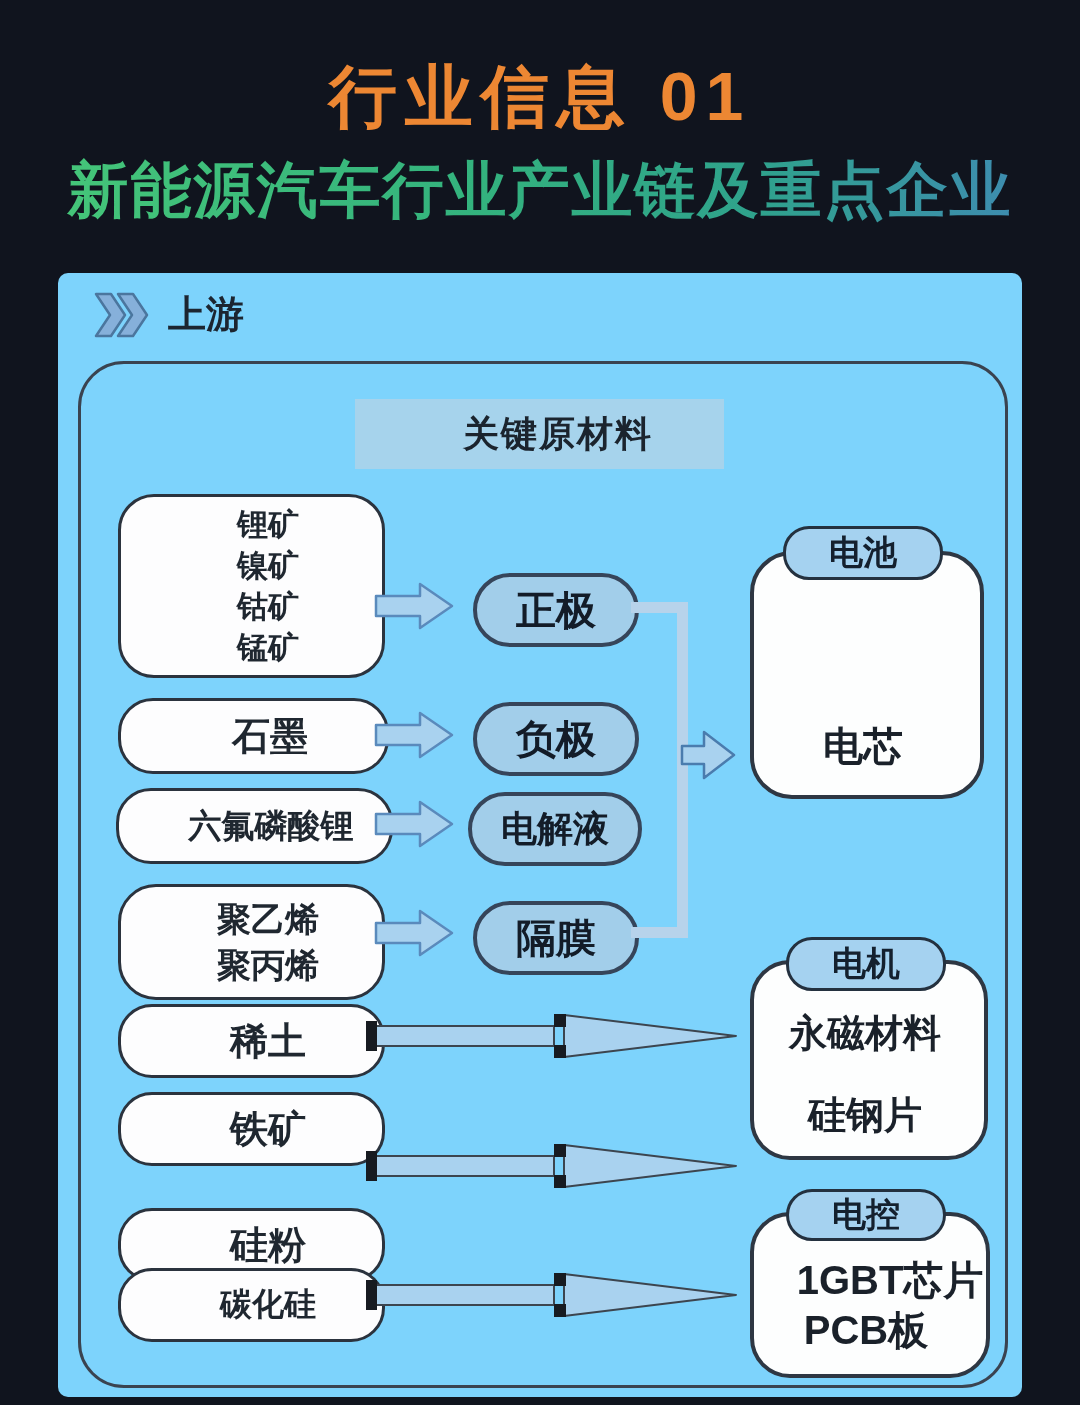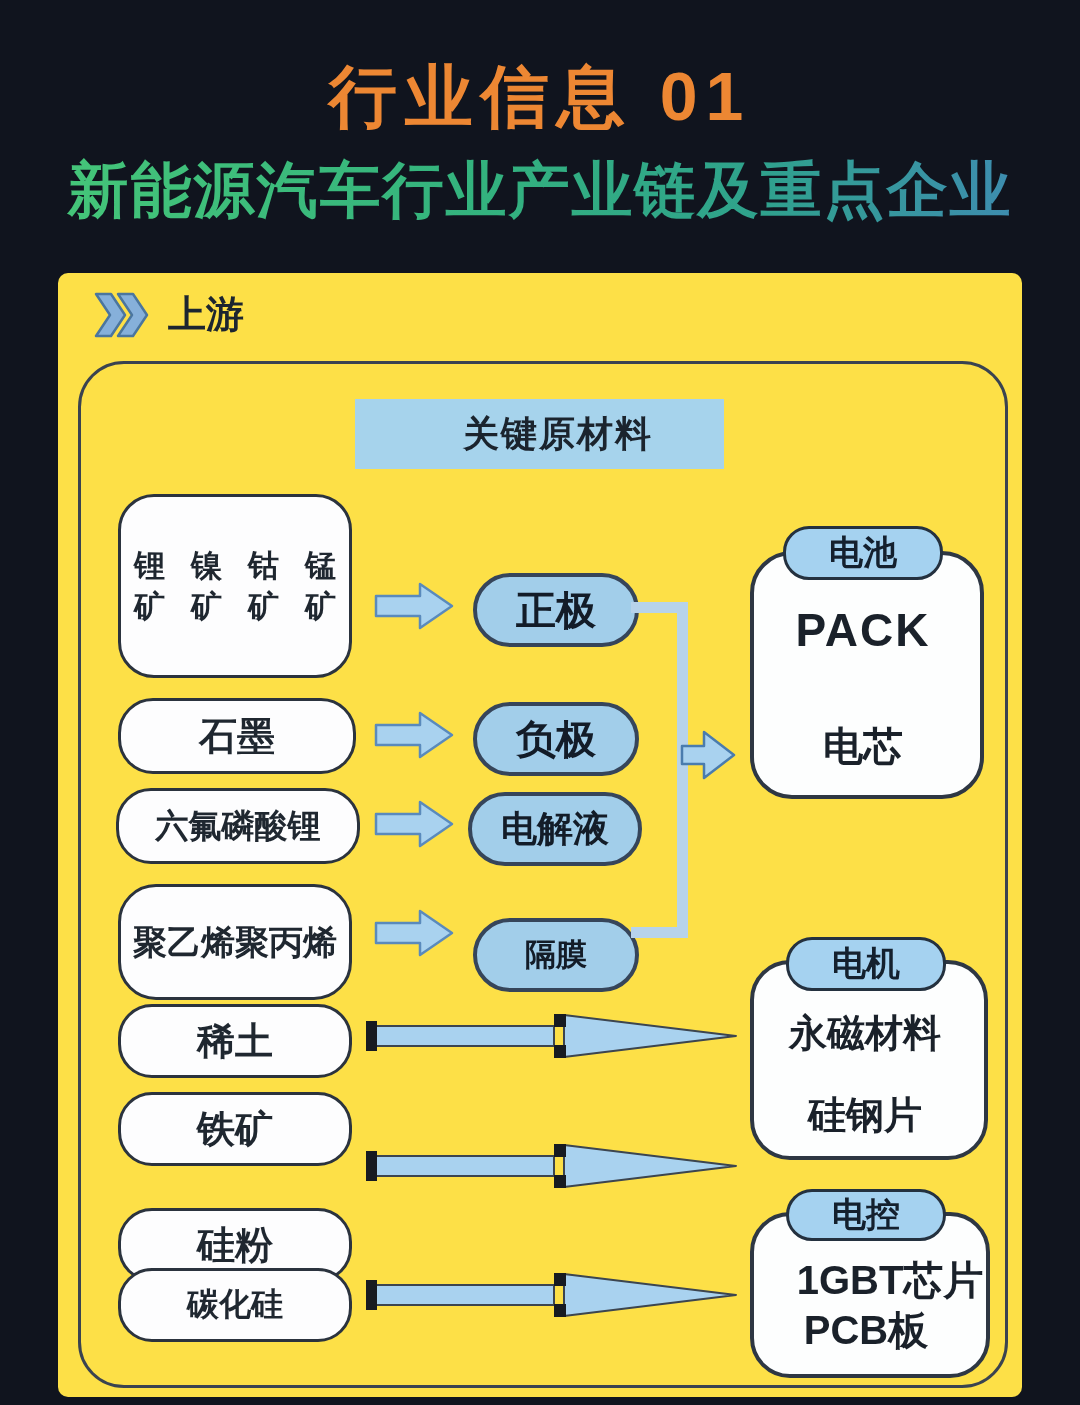--- a/index.html
+++ b/index.html
@@ -7,53 +7,53 @@
           font-family:"Liberation Sans","DejaVu Sans",sans-serif;}
 
   .title{position:absolute;left:0;width:1080px;top:52px;text-align:center;
          font-size:68px;font-weight:bold;color:#ED8733;letter-spacing:8px;}
   .subtitle{position:absolute;left:0;width:1080px;top:150px;text-align:center;
          font-size:61px;font-weight:bold;letter-spacing:2px;
          background:linear-gradient(90deg,#47C878 0%,#33B27E 45%,#2FA28C 70%,#4187B8 100%);
          -webkit-background-clip:text;background-clip:text;color:transparent;}
 
   .panel{position:absolute;left:58px;top:273px;width:964px;height:1124px;
-         background:#fde047;border-radius:10px;}
+         background:#7dd3fc;border-radius:10px;}
 
   .stage{position:absolute;left:36px;top:16px;display:flex;align-items:center;gap:16px;}
   .stage-label{font-size:38px;font-weight:bold;color:#1C2530;}
 
   .container{position:absolute;left:20px;top:88px;width:924px;height:1021px;
          border:3px solid #3A4350;border-radius:46px;}
 
   .km-header{position:absolute;left:297px;top:126px;width:332px;height:70px;
          background:#A6D3EC;color:#1B242E;font-size:36px;font-weight:bold;
          display:flex;align-items:center;justify-content:center;letter-spacing:2px;padding-left:37px;}
 
   .mbox{position:absolute;background:#FDFDFE;border:3px solid #2B333E;
-        display:flex;flex-direction:row;align-items:center;justify-content:center;
-        color:#1F2730;font-weight:bold;text-align:center;}
+        display:flex;flex-direction:column;align-items:center;justify-content:center;
+        color:#1F2730;font-weight:bold;text-align:center;padding-left:33px;}
   .mbox-ores{left:60px;top:221px;width:228px;height:178px;border-radius:36px;font-size:31px;line-height:41px;}
   .mbox-graphite{left:60px;top:425px;width:232px;height:70px;border-radius:35px;font-size:38px;}
   .mbox-lipf6{left:58px;top:515px;width:238px;height:70px;border-radius:35px;font-size:33px;}
   .mbox-poly{left:60px;top:611px;width:228px;height:110px;border-radius:38px;font-size:34px;line-height:46px;}
   .mbox-rare{left:60px;top:731px;width:228px;height:68px;border-radius:34px;font-size:38px;}
   .mbox-iron{left:60px;top:819px;width:228px;height:68px;border-radius:34px;font-size:38px;}
   .mbox-sipowder{left:60px;top:907px;width:228px;height:68px;border-radius:34px;font-size:38px;margin-top:28px;}
   .mbox-sic{left:60px;top:995px;width:228px;height:68px;border-radius:34px;font-size:32px;}
 
   .sarrow{position:absolute;left:316px;}
   .sarrow-1{top:307px;} .sarrow-2{top:436px;} .sarrow-3{top:525px;} .sarrow-4{top:634px;}
 
   .pill{position:absolute;background:#A2CEEA;border:4px solid #36455A;border-radius:40px;
         color:#131C28;font-weight:bold;display:flex;align-items:center;justify-content:center;}
   .pill-pos{left:415px;top:300px;width:158px;height:66px;font-size:40px;}
   .pill-neg{left:415px;top:429px;width:158px;height:66px;font-size:40px;}
   .pill-ele{left:410px;top:519px;width:166px;height:66px;font-size:36px;}
-  .pill-sep{left:415px;top:628px;width:158px;height:66px;font-size:31px;margin-top:17px;}
+  .pill-sep{left:415px;top:628px;width:158px;height:66px;font-size:40px;}
 
   .brk{position:absolute;background:#B7D3EB;}
   .brk-v{left:619px;top:329px;width:11px;height:336px;}
   .brk-t{left:573px;top:329px;width:50px;height:11px;}
   .brk-b{left:573px;top:654px;width:50px;height:11px;}
   .marrow{position:absolute;left:622px;top:453px;}
 
   .wbox{position:absolute;background:#FDFEFE;border:4px solid #2E3743;}
   .battery-box{left:692px;top:278px;width:226px;height:240px;border-radius:42px;}
   .motor-box{left:692px;top:687px;width:230px;height:192px;border-radius:40px;}
@@ -147,21 +147,20 @@
 
     <div class="brk brk-t"></div>
     <div class="brk brk-v"></div>
     <div class="brk brk-b"></div>
     <svg class="marrow" width="58" height="58" viewBox="0 0 58 58">
       <polygon points="2,20 24,20 24,6 54,29 24,52 24,38 2,38" fill="#A9D2EF" stroke="#4A7CAE" stroke-width="2.5" stroke-linejoin="round"></polygon>
     </svg>
 
     <div class="wbox battery-box"></div>
     <div class="cat-label battery-label">电池</div>
-    <div class="witem battery-pack">PACK</div>
     <div class="witem battery-cell">电芯</div>
 
     <div class="wbox motor-box"></div>
     <div class="cat-label motor-label">电机</div>
     <div class="witem motor-item1">永磁材料</div>
     <div class="witem motor-item2">硅钢片</div>
 
     <div class="wbox control-box"></div>
     <div class="cat-label control-label">电控</div>
     <div class="witem control-item1">1GBT芯片</div>

